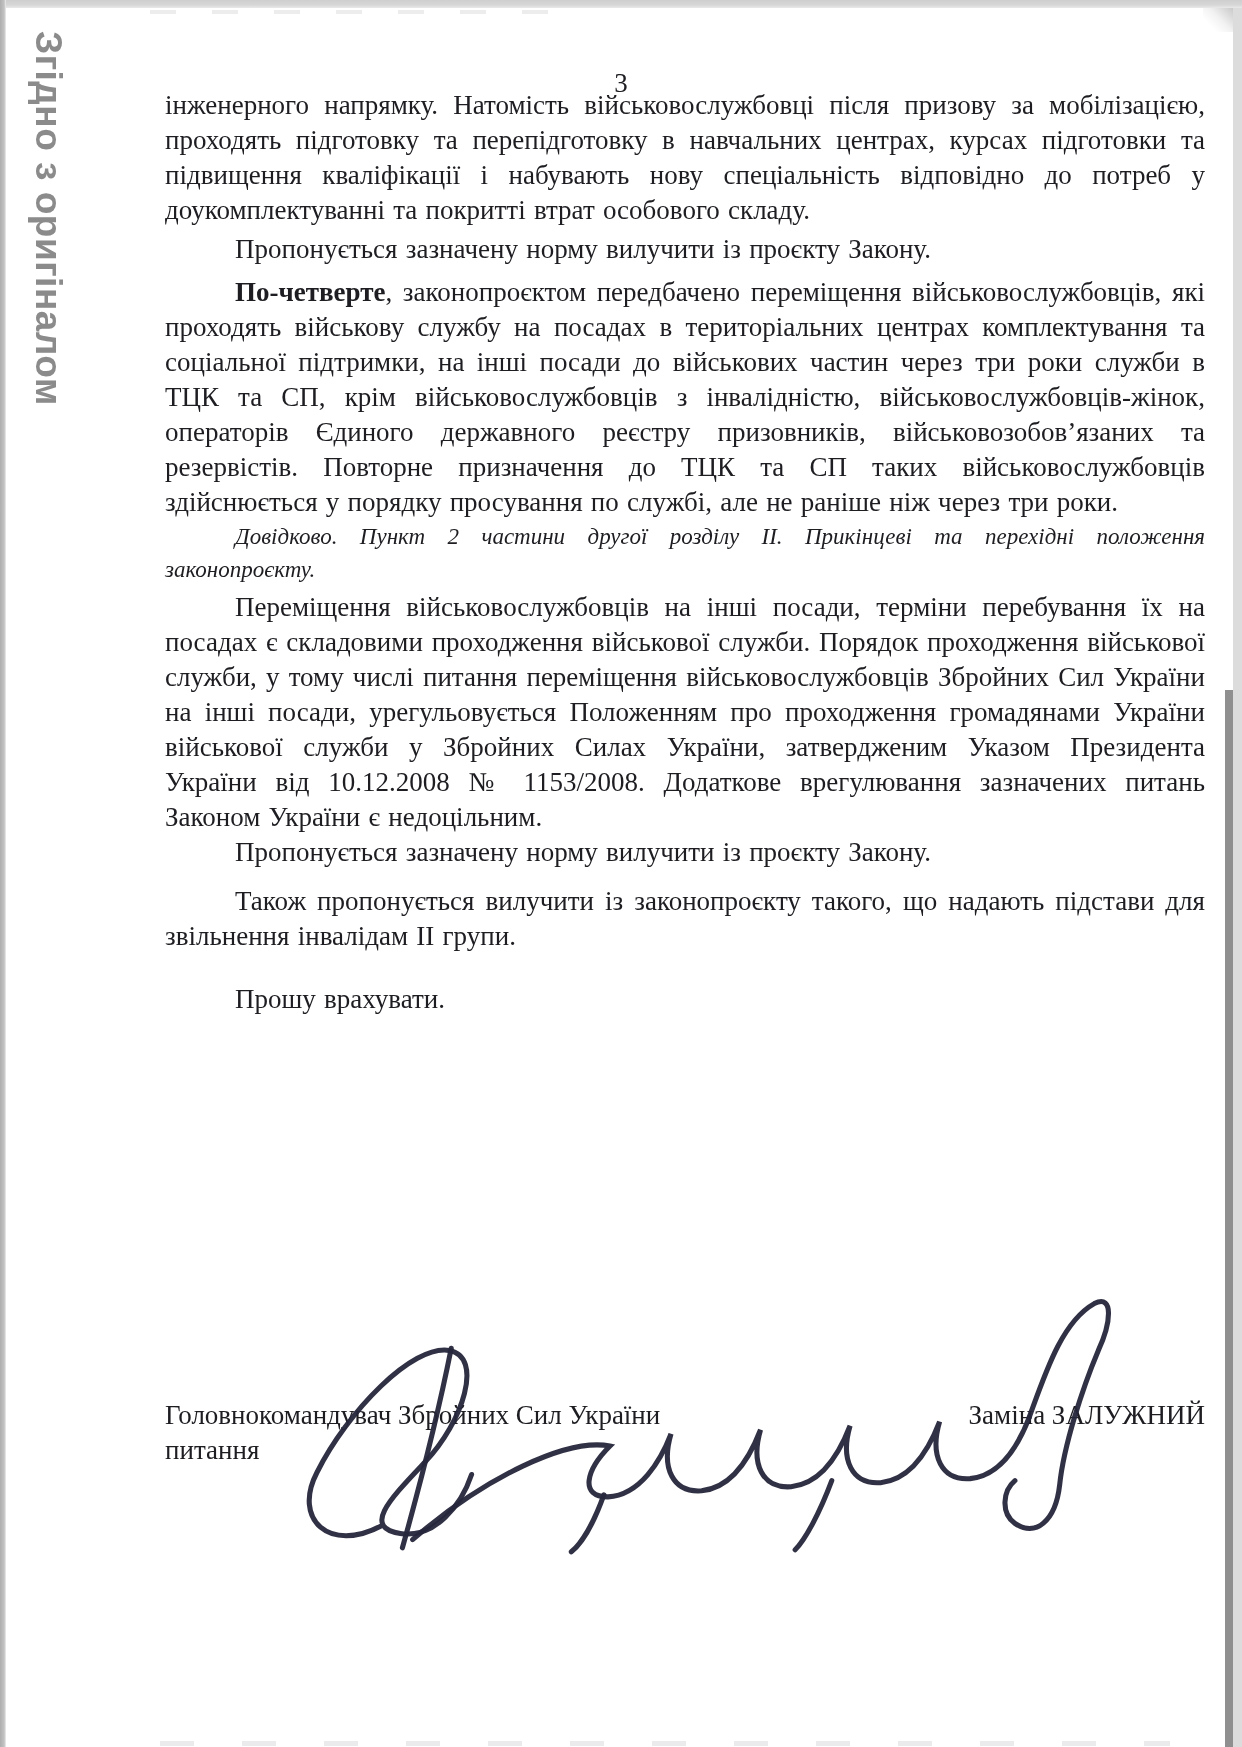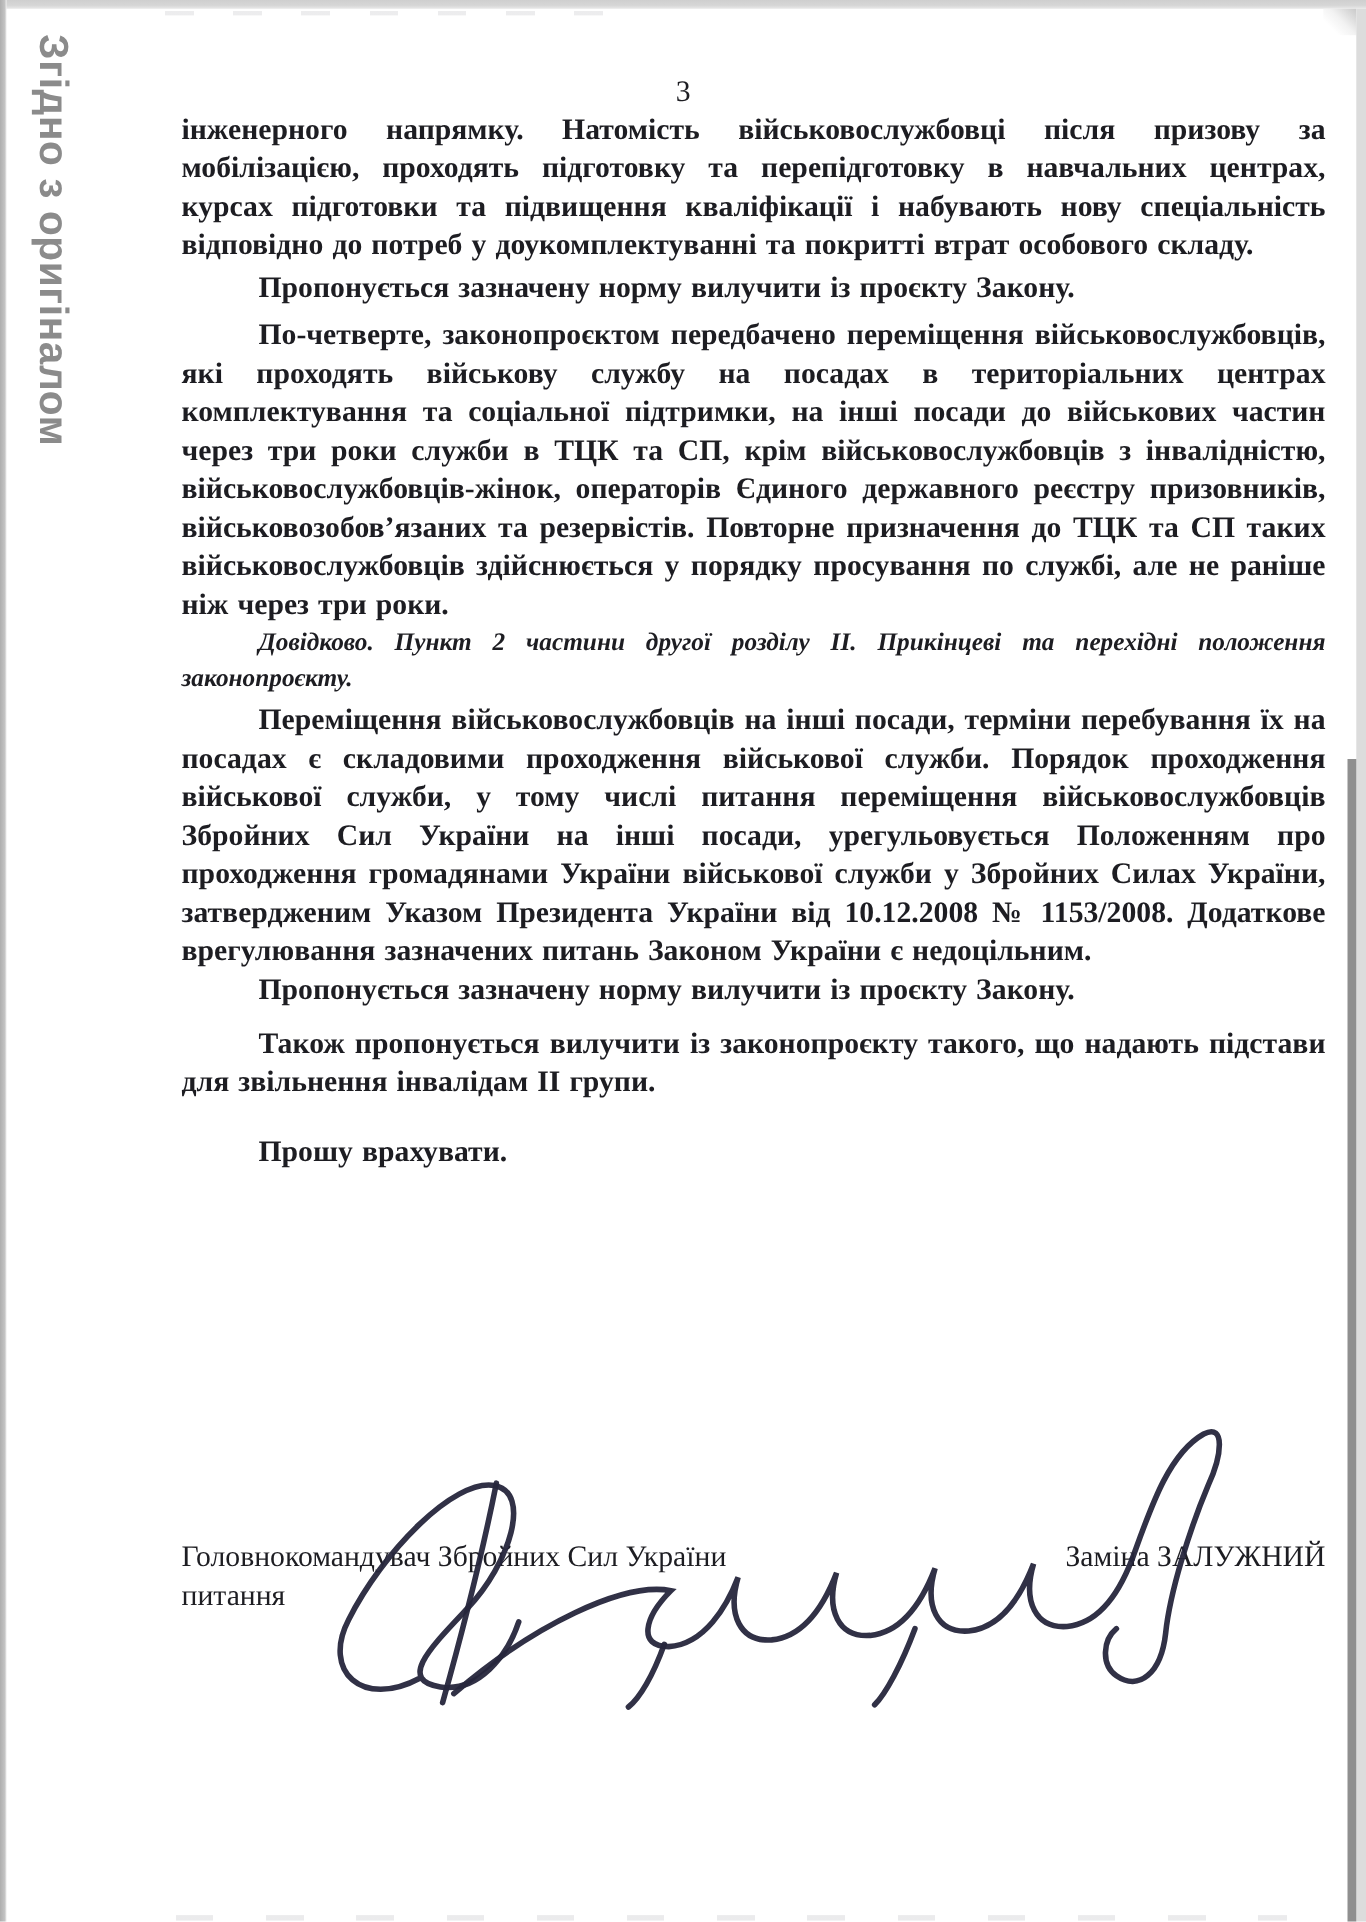--- a/index.html
+++ b/index.html
@@ -32,23 +32,23 @@
     transform-origin:0 0; transform:rotate(90deg);
     font-family:"Liberation Sans", sans-serif;
     font-weight:700; font-size:37px; letter-spacing:.5px;
     color:#8b8b8b; white-space:nowrap;
   }
 
   .page-number { position:absolute; top:68px; left:0; width:1242px;
     text-align:center; font-size:27px; }
 
   
-  .doc { position:absolute; left:165px; top:100px; width:1040px;
+  .doc { position:absolute; left:165px; top:88px; width:1040px;
     font-size:27px; line-height:35px; text-align:justify;
-    word-spacing:1.5px;font-weight:bold; }
+    word-spacing:1.5px; }
   .doc p { margin:0; text-indent:70px; }
   .doc p.noindent { text-indent:0; }
   .doc p.ref { font-style:italic; font-size:23px; line-height:33px; }
   .mt4 { margin-top:4px !important; }
   .mt8 { margin-top:8px !important; }
   .mt12 { margin-top:12px !important; }
   .mt14 { margin-top:14px !important; }
   .mt28 { margin-top:28px !important; }
 
   

